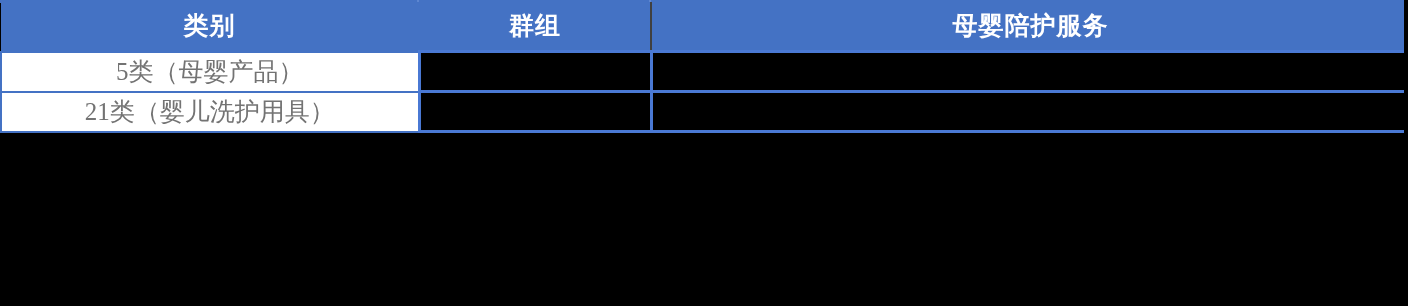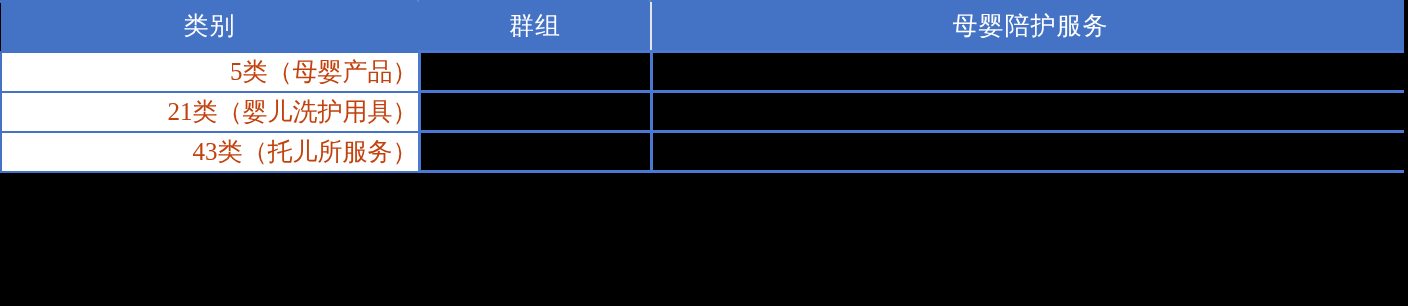--- a/index.html
+++ b/index.html
@@ -36,37 +36,37 @@
   #doc-table col.c-upd   { width: 758px; }
 
   
   .hdr-row { height: 48px; }
   .hdr-cell {
     background: #4472C4;
     color: #ffffff;
     text-align: center;
     vertical-align: middle;
     font-size: 25px;
-    font-weight: normal;
+    font-weight: bold;
     letter-spacing: 1px;
     border: none;
     padding: 0;
     line-height: 48px;
     white-space: nowrap;
   }
   .hdr-cell.hdr-cat   { border-right: 2px solid #4472C4; }
-  .hdr-cell.hdr-group { border-right: 2px solid #e5e5e5; }
+  .hdr-cell.hdr-group { border-right: 2px solid #404040; }
 
   
   .data-row { height: 40px; }
 
   td.cat-cell {
     background: #ffffff;
-    color: #c2410c;
-    text-align: right;
+    color: #737373;
+    text-align: center;
     vertical-align: middle;
     font-size: 25px;
     line-height: 36px;
     padding: 0;
     white-space: nowrap;
     border-top: 2px solid #4472C4;
     border-bottom: 2px solid #4472C4;
     border-left: 2px solid #4472C4;
     border-right: 2px solid #4472C4;
   }
@@ -167,29 +167,20 @@
         <td class="redacted group-cell">
           <span class="redact-fill"></span>
         </td>
         <td class="redacted upd-cell">
           <span class="redact-fill"></span>
         </td>
       </tr>
 
 
 
-      <tr class="data-row">
-        <td class="cat-cell">43类（托儿所服务）</td>
-        <td class="redacted group-cell">
-          <span class="redact-fill"></span>
-        </td>
-        <td class="redacted upd-cell">
-          <span class="redact-fill"></span>
-        </td>
-      </tr>
 
 
     </tbody>
   </table>
 
   <div id="right-sliver"></div>
   <div id="bottom-band"></div>
 
 </div>
 

